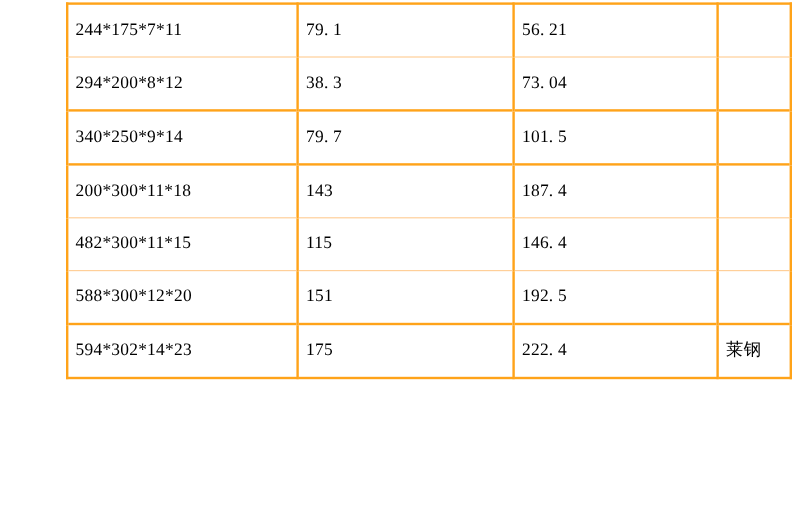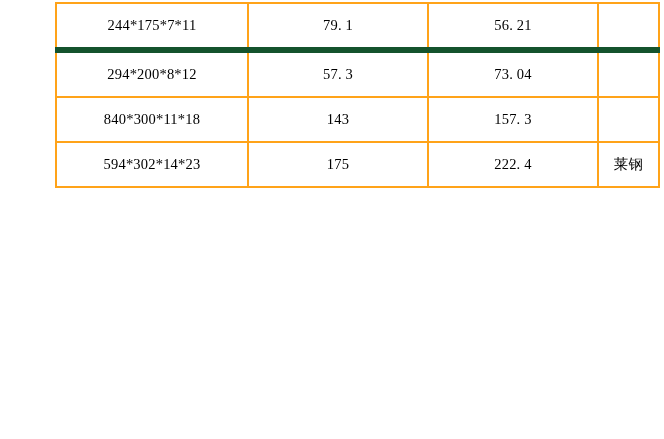--- a/index.html
+++ b/index.html
@@ -12,21 +12,20 @@
     height: 439px;
     overflow: hidden;
     font-family: "Liberation Serif", "DejaVu Serif", serif;
   }
 
   #page {
     position: relative;
     width: 664px;
     height: 439px;
     background: #ffffff;
-    text-align: center;
   }
 
   
   #spec-table {
     position: absolute;
     left: 55px;
     top: 2px;
     width: 603px;
     border-collapse: collapse;
     table-layout: fixed;
@@ -55,21 +54,21 @@
     
     border-top: 1px solid #ffcf99;
     border-bottom: 1px solid #ffcf99;
   }
 
   
   #spec-table tr.hr-strong > td {
     border-top: 2px solid #ffa319;
   }
   #spec-table tr.hr-soft > td {
-    border-top: 6px solid #14532d;
+    border-top: 1px solid #14532d;
   }
 
   
   #spec-table tr:first-child > td {
     border-top: 2px solid #ffa319;
   }
   #spec-table tr:last-child > td {
     border-bottom: 2px solid #ffa319;
   }
 
@@ -92,28 +91,46 @@
     </colgroup>
     <tbody id="spec-table-body">
         <tr class="hr-strong">
           <td>244*175*7*11</td>
           <td>79. 1</td>
           <td>56. 21</td>
           <td class="empty-cell"></td>
         </tr>
         <tr class="hr-soft">
           <td>294*200*8*12</td>
-          <td>57. 3</td>
+          <td>38. 3</td>
           <td>73. 04</td>
           <td class="empty-cell"></td>
         </tr>
         <tr class="hr-strong">
-          <td>840*300*11*18</td>
+          <td>340*250*9*14</td>
+          <td>79. 7</td>
+          <td>101. 5</td>
+          <td class="empty-cell"></td>
+        </tr>
+        <tr class="hr-strong">
+          <td>200*300*11*18</td>
           <td>143</td>
-          <td>157. 3</td>
+          <td>187. 4</td>
+          <td class="empty-cell"></td>
+        </tr>
+        <tr class="hr-soft">
+          <td>482*300*11*15</td>
+          <td>115</td>
+          <td>146. 4</td>
+          <td class="empty-cell"></td>
+        </tr>
+        <tr class="hr-soft">
+          <td>588*300*12*20</td>
+          <td>151</td>
+          <td>192. 5</td>
           <td class="empty-cell"></td>
         </tr>
         <tr class="hr-strong">
           <td>594*302*14*23</td>
           <td>175</td>
           <td>222. 4</td>
           <td class="cn">莱钢</td>
         </tr>
       </tbody>
   </table>

